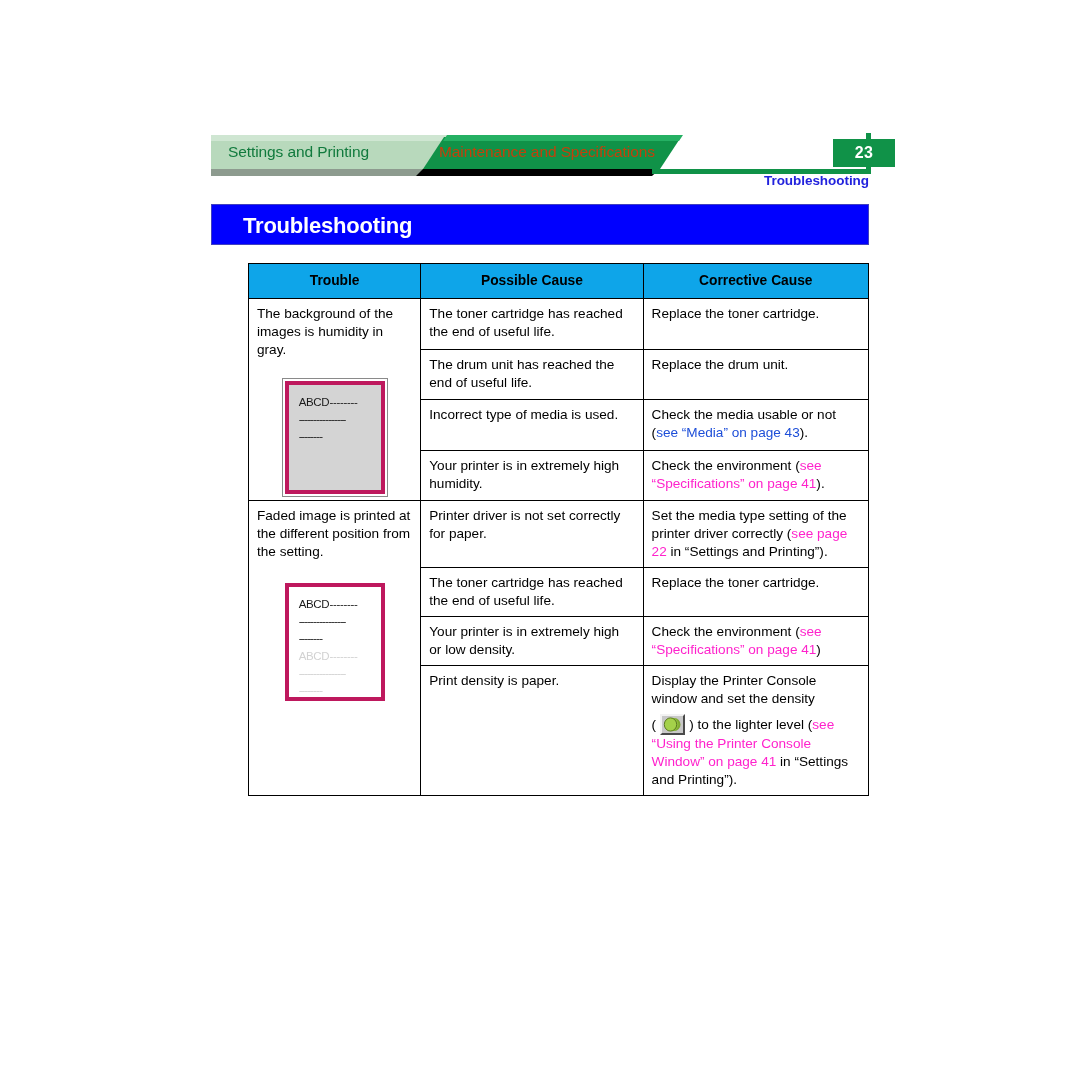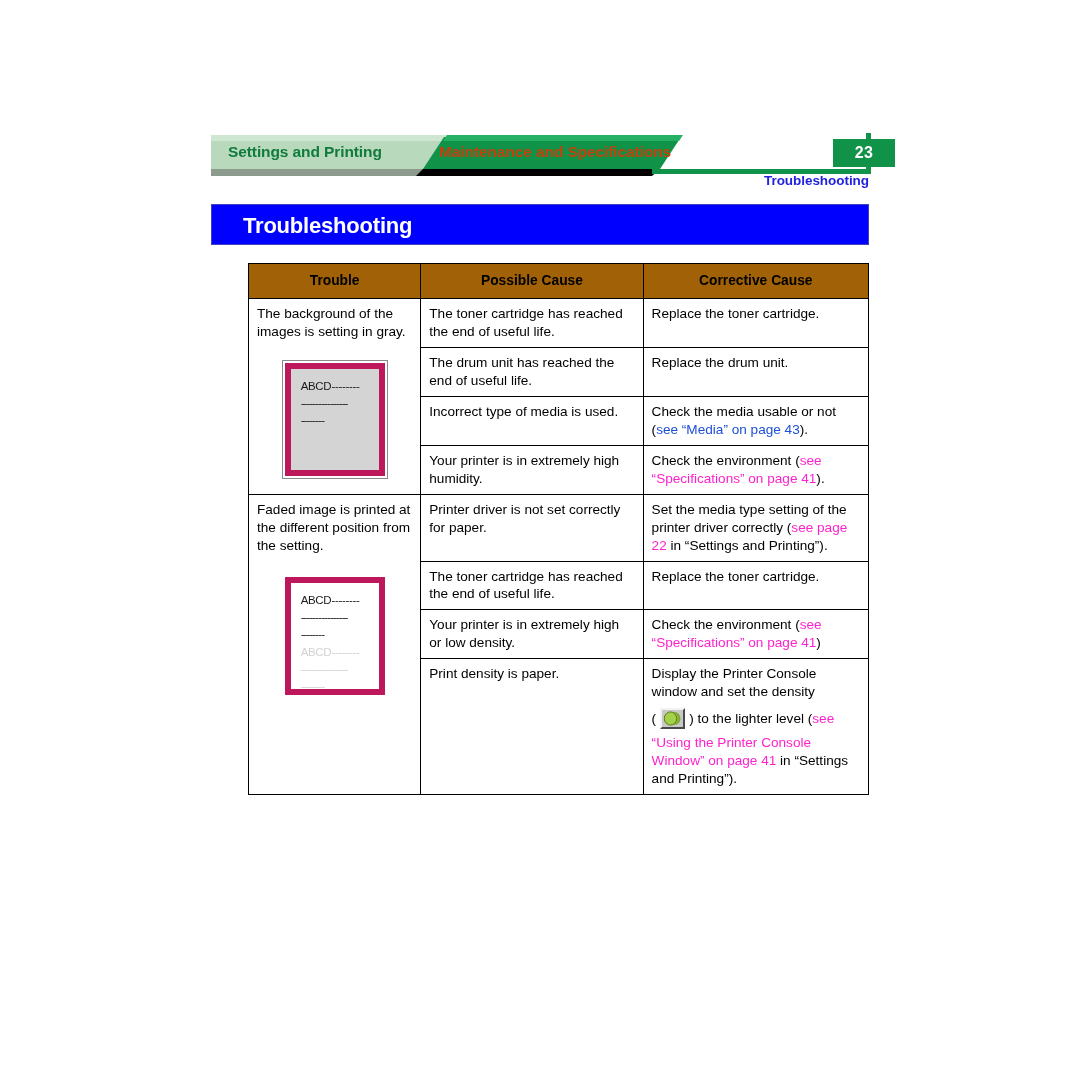--- a/index.html
+++ b/index.html
@@ -20,21 +20,21 @@
   .banner {
     position: absolute;
     left: 211px;
     top: 133px;
     width: 660px;
     height: 44px;
   }
   .banner-svg { display: block; }
   .tab-label {
     position: absolute;
-    font-weight: bold;
+    font-weight: normal;
     white-space: nowrap;
     text-align: center;
   }
   .tab-label-settings {
     left: 17px;
     top: 10px;
     font-size: 15.5px;
     color: #117a3d;
     letter-spacing: -0.1px;
   }
@@ -112,21 +112,21 @@
     border: 1px solid #000000;
     vertical-align: top;
     padding: 6px 8px 6px 8px;
     font-size: 13.6px;
     line-height: 1.32;
     color: #000000;
     font-weight: normal;
     text-align: left;
   }
   .tbl thead th {
-    background: #a16207;
+    background: #0ea5e9;
     text-align: center;
     font-weight: bold;
     font-size: 13.8px;
     padding: 8px 4px;
   }
   .col-a { width: 172px; }
   .col-b { width: 222px; }
   .col-c { width: 225px; }
 
   .cell-trouble { padding-top: 7px; }
@@ -140,21 +140,21 @@
   
   .sample-wrap {
     display: flex;
     justify-content: center;
     margin-top: 22px;
   }
   .sample-box {
     width: 100px;
     height: 113px;
     box-sizing: border-box;
-    border: 6px solid #be185d;
+    border: 4px solid #be185d;
     position: relative;
     padding: 11px 0 0 10px;
     font-family: "Liberation Sans", sans-serif;
   }
   .sample-gray {
     background: #d4d4d4;
     box-shadow: 0 0 0 2px #ffffff, 0 0 0 3px #8a8a8a;
   }
   .sample-white {
     background: #ffffff;
@@ -204,21 +204,20 @@
     border-top: 2px solid #f2f2f2;
     border-left: 2px solid #f2f2f2;
     border-right: 2px solid #4a4a4a;
     border-bottom: 2px solid #4a4a4a;
     box-sizing: border-box;
     position: relative;
     vertical-align: middle;
   }
   .console-icon svg { display: block; }
   .xref-block {
-    margin-top: 5px;
     line-height: 1.32;
   }
 </style>
 </head>
 <body>
 
 <div class="banner">
   <svg class="banner-svg" width="660" height="44" viewBox="0 0 660 44" xmlns="http://www.w3.org/2000/svg">
 
     <polygon points="0,4 243,4 217,36 0,36" fill="#b8d9bc"></polygon>
@@ -257,21 +256,21 @@
   <thead>
     <tr>
       <th>Trouble</th>
       <th>Possible Cause</th>
       <th>Corrective Cause</th>
     </tr>
   </thead>
   <tbody id="tbody">
       <tr>
         <td class="cell-trouble" rowspan="4">
-          <div class="trouble-text">The background of the images is setting in gray.</div>
+          <div class="trouble-text">The background of the images is humidity in gray.</div>
           <div class="sample-wrap">
             <div class="sample-box sample-gray">
               <div class="s-line">ABCD--------</div>
               <div class="s-dash">----------------</div>
               <div class="s-dash2">--------</div>
             </div>
           </div>
         </td>
         <td>The toner cartridge has reached the end of useful life.</td>
         <td><span>Replace the toner cartridge.</span></td>

